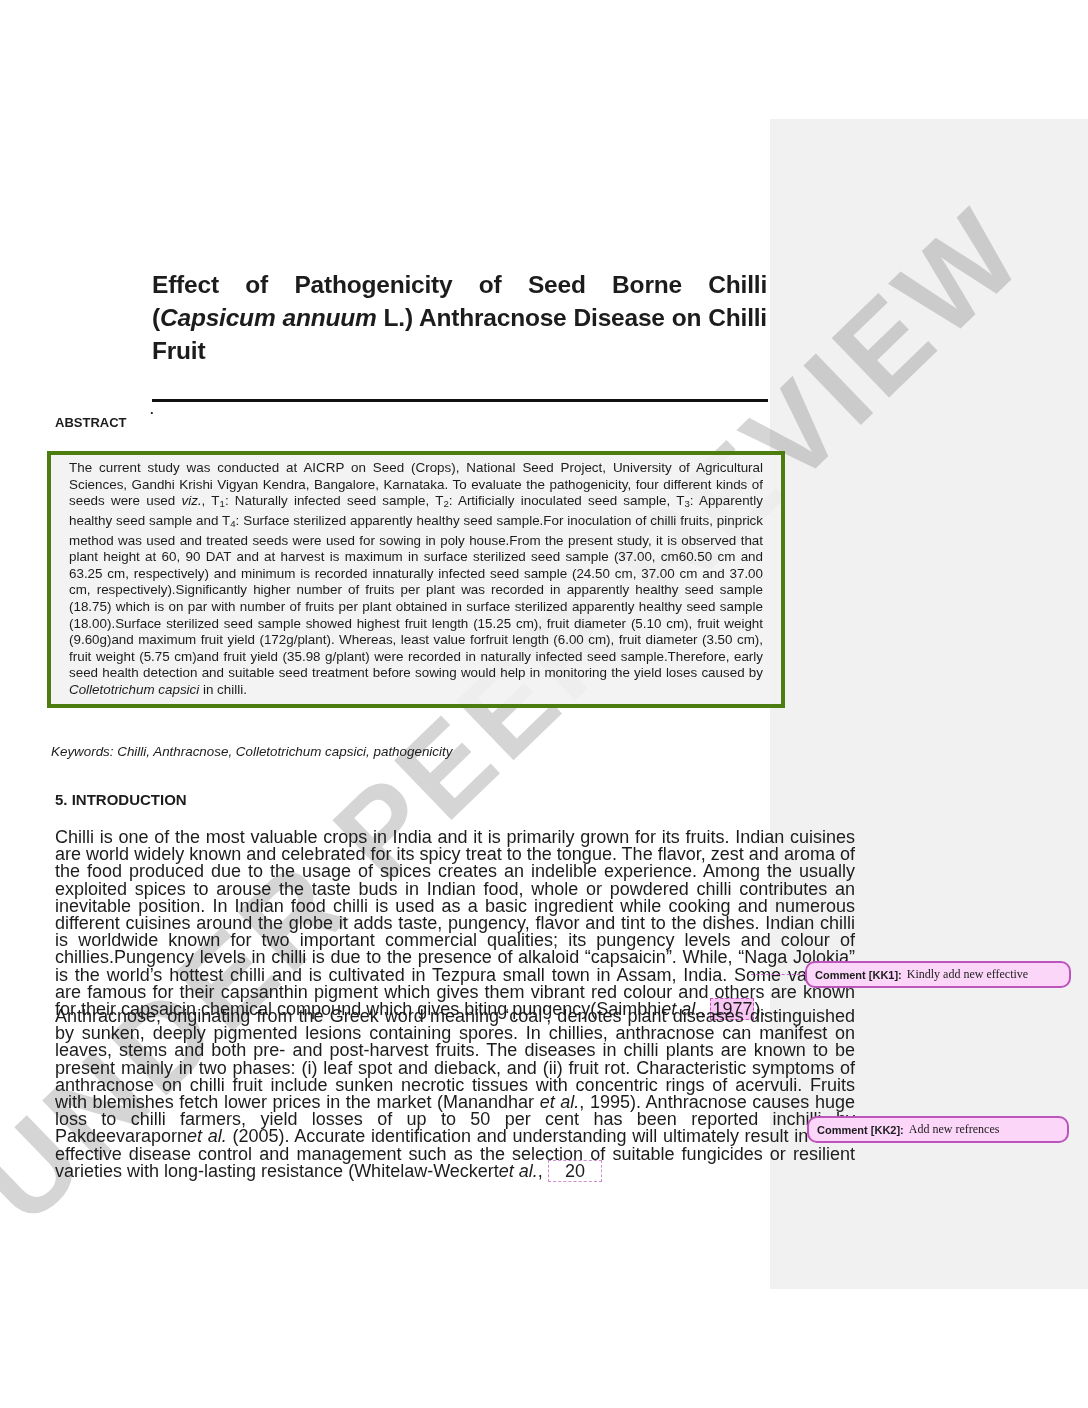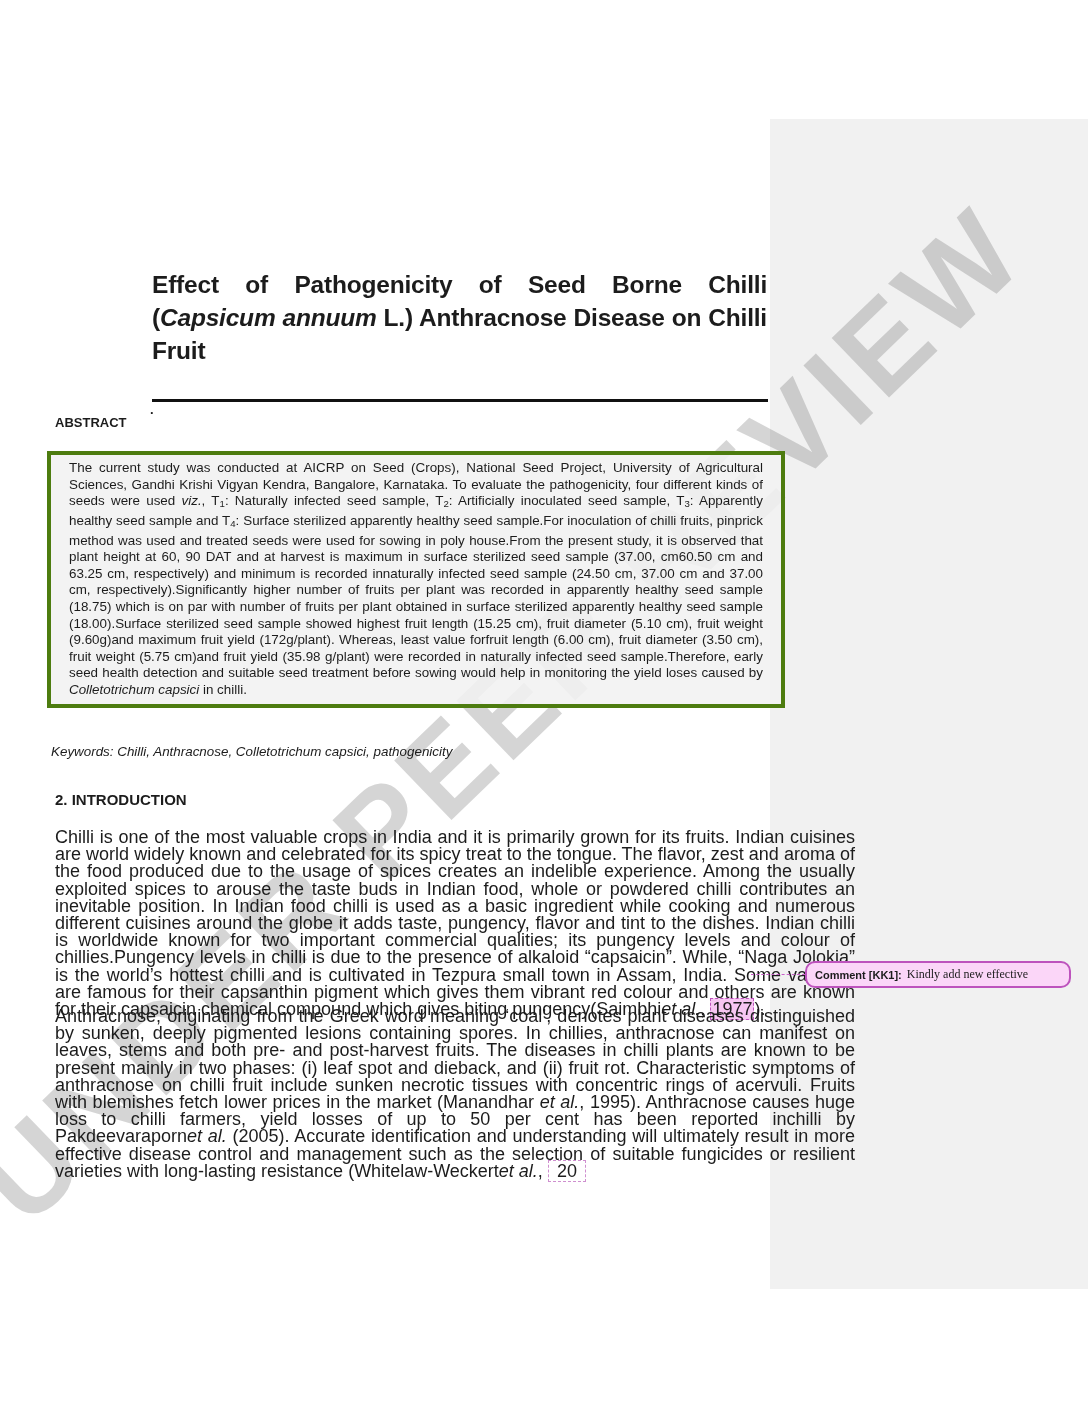--- a/index.html
+++ b/index.html
@@ -43,21 +43,21 @@
   }
   .para{
     position:absolute;left:55px;width:800px;
     font-size:18px;line-height:17.2px;text-align:justify;
   }
   .para-1{top:829px;}
   .para-2{top:1008px;}
   .seg-i{font-style:italic;}
   .seg-sub{font-size:0.72em;vertical-align:-0.22em;}
   .seg-hl{background:#f7c6f2;border:1px dashed #bd53bd;padding:0 1px;}
-  .seg-box{border:1px dashed #cf8fcf;padding:0 8px;}
+  .seg-box{border:1px dashed #cf8fcf;padding:0 16px;}
   .comment-box{
     position:absolute;height:27px;box-sizing:border-box;
     background:#fbd6f8;border:2px solid #bd53bd;border-radius:10px;
     display:flex;align-items:center;padding:0 8px;white-space:nowrap;overflow:hidden;
   }
   .comment-box-1{left:805px;top:961px;width:266px;}
   .comment-box-2{left:807px;top:1116px;width:262px;}
   .comment-label{font-size:11px;font-weight:bold;font-family:"Liberation Sans",sans-serif;margin-right:5px;}
   .comment-text{font-size:12px;font-family:"Liberation Serif",serif;}
   .comment-connector{
@@ -79,27 +79,31 @@
   <div class="title-rule"></div>
 
   <span class="stray-dot">.</span>
 
   <div class="abstract-heading">ABSTRACT</div>
 
   <div class="abstract-box"><span>The current study was conducted at AICRP on Seed (Crops), National Seed Project, University of Agricultural Sciences, Gandhi Krishi Vigyan Kendra, Bangalore, Karnataka. To evaluate the pathogenicity, four different kinds of seeds were used </span><span class="seg-i">viz.</span><span>, T</span><span class="seg-sub">1</span><span>: Naturally infected seed sample, T</span><span class="seg-sub">2</span><span>: Artificially inoculated seed sample, T</span><span class="seg-sub">3</span><span>: Apparently healthy seed sample and T</span><span class="seg-sub">4</span><span>: Surface sterilized apparently healthy seed sample.For inoculation of chilli fruits, pinprick method was used and treated seeds were used for sowing in poly house.From the present study, it is observed that plant height at 60, 90 DAT and at harvest is maximum in surface sterilized seed sample (37.00, cm60.50 cm and 63.25 cm, respectively) and minimum is recorded innaturally infected seed sample (24.50 cm, 37.00 cm and 37.00 cm, respectively).Significantly higher number of fruits per plant was recorded in apparently healthy seed sample (18.75) which is on par with number of fruits per plant obtained in surface sterilized apparently healthy seed sample (18.00).Surface sterilized seed sample showed highest fruit length (15.25 cm), fruit diameter (5.10 cm), fruit weight (9.60g)and maximum fruit yield (172g/plant). Whereas, least value forfruit length (6.00 cm), fruit diameter (3.50 cm), fruit weight (5.75 cm)and fruit yield (35.98 g/plant) were recorded in naturally infected seed sample.Therefore, early seed health detection and suitable seed treatment before sowing would help in monitoring the yield loses caused by </span><span class="seg-i">Colletotrichum capsici</span><span> in chilli.</span></div>
 
   <div class="keywords">Keywords: Chilli, Anthracnose, Colletotrichum capsici, pathogenicity</div>
 
-  <div class="section-heading">2. INTRODUCTION</div>
+  <div class="section-heading">5. INTRODUCTION</div>
 
   <div class="para para-1"><span>Chilli is one of the most valuable crops in India and it is primarily grown for its fruits. Indian cuisines are world widely known and celebrated for its spicy treat to the tongue. The flavor, zest and aroma of the food produced due to the usage of spices creates an indelible experience. Among the usually exploited spices to arouse the taste buds in Indian food, whole or powdered chilli contributes an inevitable position. In Indian food chilli is used as a basic ingredient while cooking and numerous different cuisines around the globe it adds taste, pungency, flavor and tint to the dishes. Indian chilli is worldwide known for two important commercial qualities; its pungency levels and colour of chillies.Pungency levels in chilli is due to the presence of alkaloid “capsaicin”. While, “Naga Jolokia” is the world’s hottest chilli and is cultivated in Tezpura small town in Assam, India. Some varieties are famous for their capsanthin pigment which gives them vibrant red colour and others are known for their capsaicin chemical compound which gives biting pungency(Saimbhi</span><span class="seg-i">et al.</span><span>, </span><span class="seg-hl">1977</span><span>).</span></div>
 
   <div class="para para-2"><span>Anthracnose, originating from the Greek word meaning ‘coal’, denotes plant diseases distinguished by sunken, deeply pigmented lesions containing spores. In chillies, anthracnose can manifest on leaves, stems and both pre- and post-harvest fruits. The diseases in chilli plants are known to be present mainly in two phases: (i) leaf spot and dieback, and (ii) fruit rot. Characteristic symptoms of anthracnose on chilli fruit include sunken necrotic tissues with concentric rings of acervuli. Fruits with blemishes fetch lower prices in the market (Manandhar </span><span class="seg-i">et al.</span><span>, 1995). Anthracnose causes huge loss to chilli farmers, yield losses of up to 50 per cent has been reported inchilli by Pakdeevaraporn</span><span class="seg-i">et al.</span><span> (2005). Accurate identification and understanding will ultimately result in more effective disease control and management such as the selection of suitable fungicides or resilient varieties with long-lasting resistance (Whitelaw-Weckert</span><span class="seg-i">et al.</span><span>, </span><span class="seg-box">20</span></div>
 
   <div class="comment-connector"></div>
 
   <div class="comment-box comment-box-1">
     <span class="comment-label">Comment [KK1]:</span>
     <span class="comment-text">Kindly add new effective</span>
   </div>
 
+  <div class="comment-box comment-box-2">
+    <span class="comment-label">Comment [KK2]:</span>
+    <span class="comment-text">Add new refrences</span>
+  </div>
 
 </div>
 
 </body></html>

